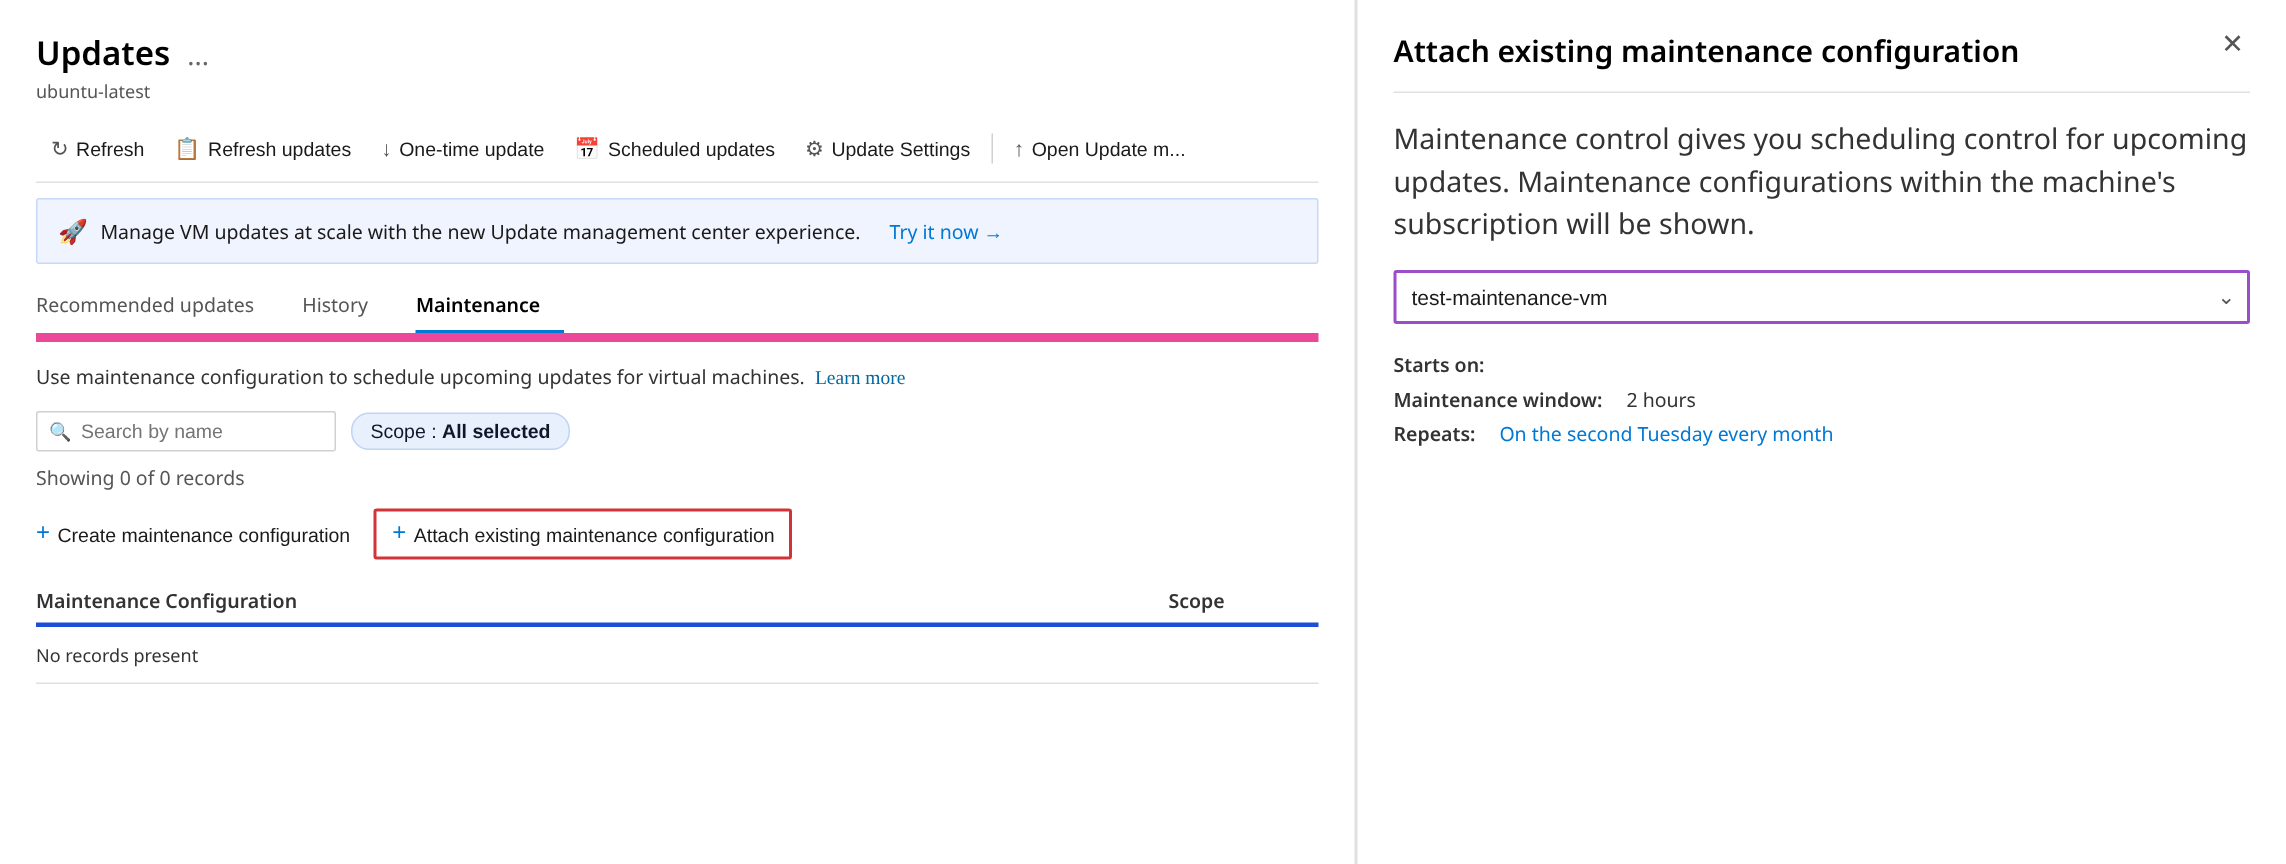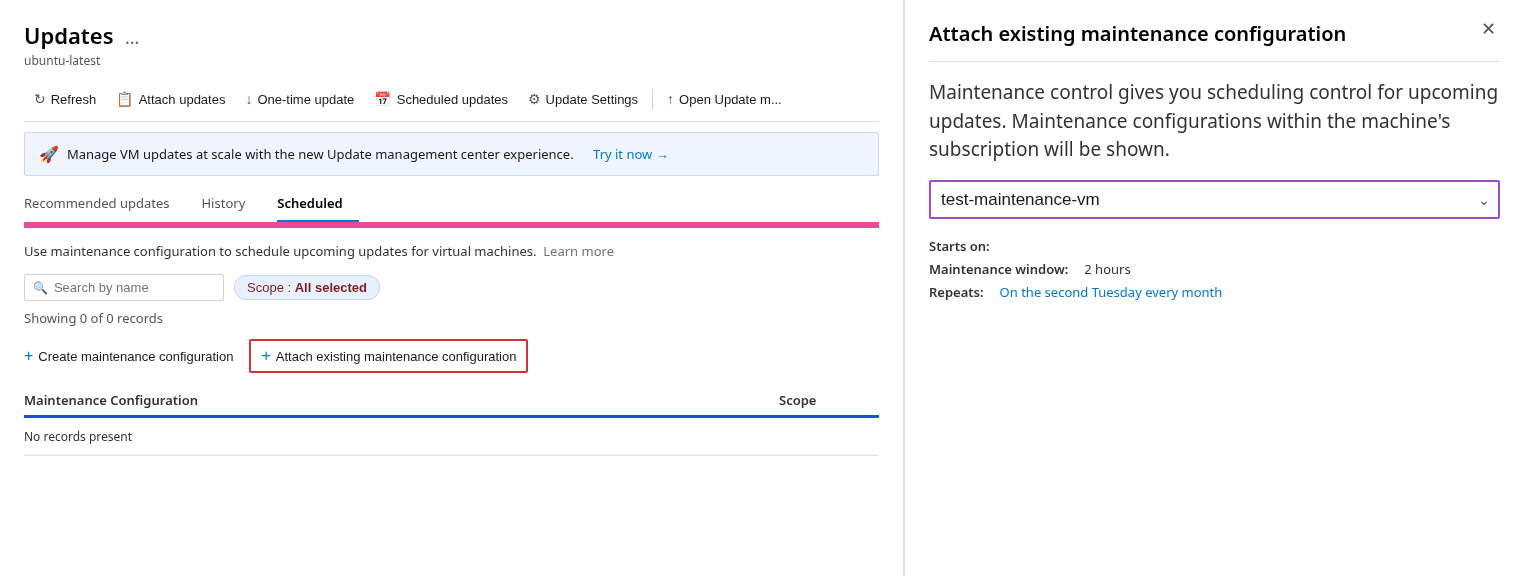--- a/index.html
+++ b/index.html
@@ -134,22 +134,23 @@
       padding: 14px 0;
     }
 
     .description {
       font-size: 13px;
       color: #333;
       margin-bottom: 14px;
     }
 
     .description a {
-      color: #737373;
+      color: #0369a1;
       text-decoration: none;
+      font-family: Liberation Serif, serif;
     }
 
     
     .filter-row {
       display: flex;
       align-items: center;
       gap: 10px;
       margin-bottom: 8px;
     }
 
@@ -178,21 +179,21 @@
       background: transparent;
     }
 
     .scope-btn {
       background: #e8f0fe;
       border: 1px solid #c0d4f5;
       border-radius: 12px;
       padding: 4px 12px;
       font-size: 13px;
       cursor: pointer;
-      color: #7f1d1d;
+      color: #0f172a;
     }
 
     .scope-btn strong { font-weight: 600; }
 
     .records-count {
       font-size: 13px;
       color: #555;
       margin-bottom: 12px;
     }
 
@@ -297,21 +298,21 @@
     .dropdown-container {
       position: relative;
       margin-bottom: 16px;
     }
 
     .dropdown {
       width: 100%;
       padding: 8px 32px 8px 10px;
       border: 2px solid #9b4dca;
       border-radius: 2px;
-      font-size: 17px;
+      font-size: 14px;
       color: #1a1a1a;
       background: #fff;
       appearance: none;
       cursor: pointer;
       outline: none;
     }
 
     .dropdown-arrow {
       position: absolute;
       right: 10px;
@@ -358,21 +359,21 @@
     <div class="page-subtitle">ubuntu-latest</div>
   </div>
 
   <div class="toolbar">
     <button class="toolbar-btn">
       <span class="toolbar-icon">↻</span>
       <span>Refresh</span>
     </button>
     <button class="toolbar-btn">
       <span class="toolbar-icon">📋</span>
-      <span>Attach updates</span>
+      <span>Refresh updates</span>
     </button>
     <button class="toolbar-btn">
       <span class="toolbar-icon">↓</span>
       <span>One-time update</span>
     </button>
     <button class="toolbar-btn">
       <span class="toolbar-icon">📅</span>
       <span>Scheduled updates</span>
     </button>
     <button class="toolbar-btn">
@@ -394,21 +395,21 @@
   </div>
 
   <div class="tabs">
     <div class="tab">
       <span>Recommended updates</span>
     </div>
     <div class="tab">
       <span>History</span>
     </div>
     <div class="tab active">
-      <span>Scheduled</span>
+      <span>Maintenance</span>
     </div>
   </div>
 
   <div class="content">
     <p class="description">
       <span>Use maintenance configuration to schedule upcoming updates for virtual machines.</span>
       &nbsp;<a href="#">Learn more</a>
     </p>
 
     <div class="filter-row">

